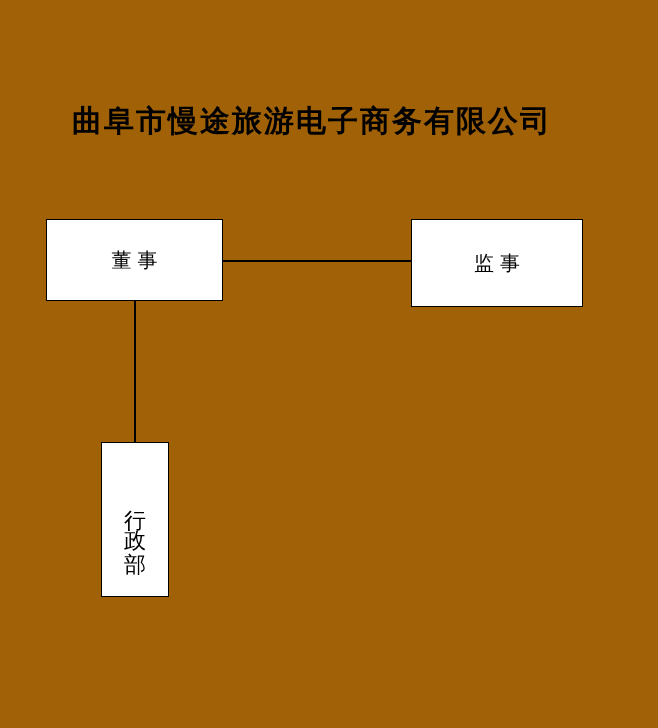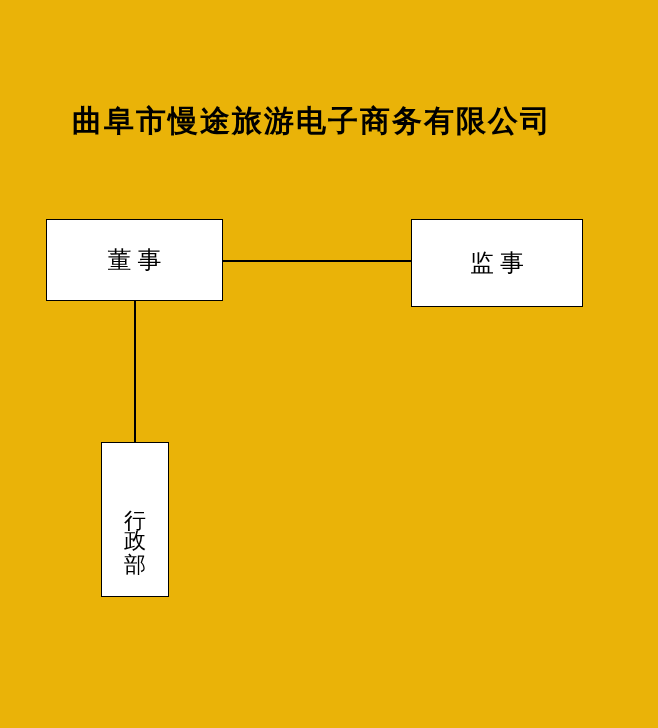--- a/index.html
+++ b/index.html
@@ -7,21 +7,21 @@
     padding: 0;
   }
   body {
     font-family: "Liberation Serif", "DejaVu Serif", serif;
     background: #ffffff;
   }
   .page {
     position: relative;
     width: 658px;
     height: 728px;
-    background: #eab308;
+    background: #a16207;
     overflow: hidden;
   }
   .doc-title {
     position: absolute;
     left: 72px;
     top: 104px;
     font-size: 30px;
     font-weight: bold;
     letter-spacing: 2px;
     color: #000000;
@@ -50,21 +50,21 @@
     width: 172px;
     height: 88px;
   }
   .node-admin {
     left: 101px;
     top: 442px;
     width: 68px;
     height: 155px;
   }
   .node-label {
-    font-size: 24px;
+    font-size: 20px;
     letter-spacing: 6px;
     text-indent: 6px; 
     white-space: nowrap;
     line-height: 1;
   }
   .node-label-vertical {
     writing-mode: vertical-lr;
     text-orientation: upright;
     font-size: 22px;
     letter-spacing: 21px;

